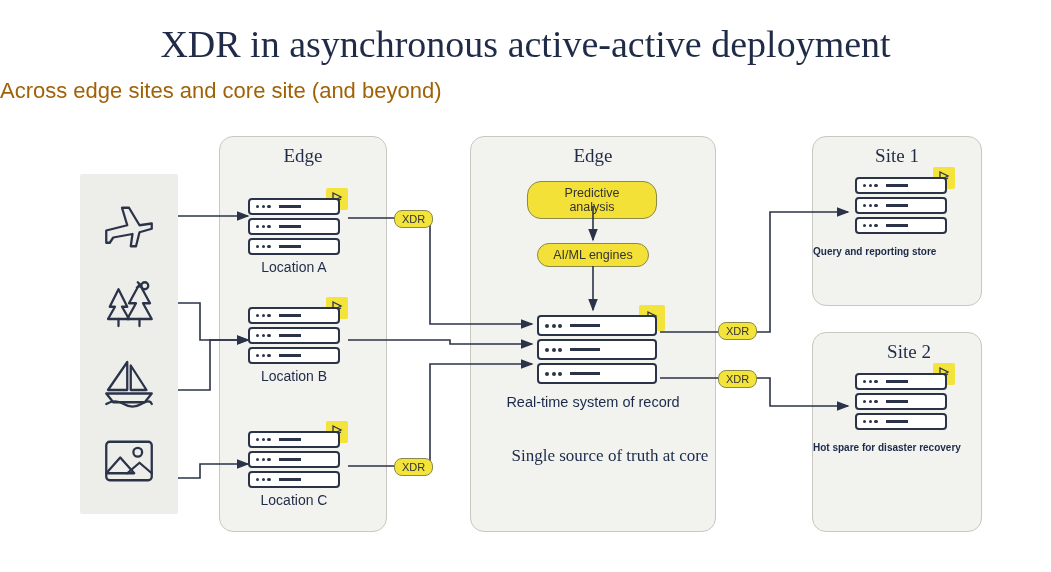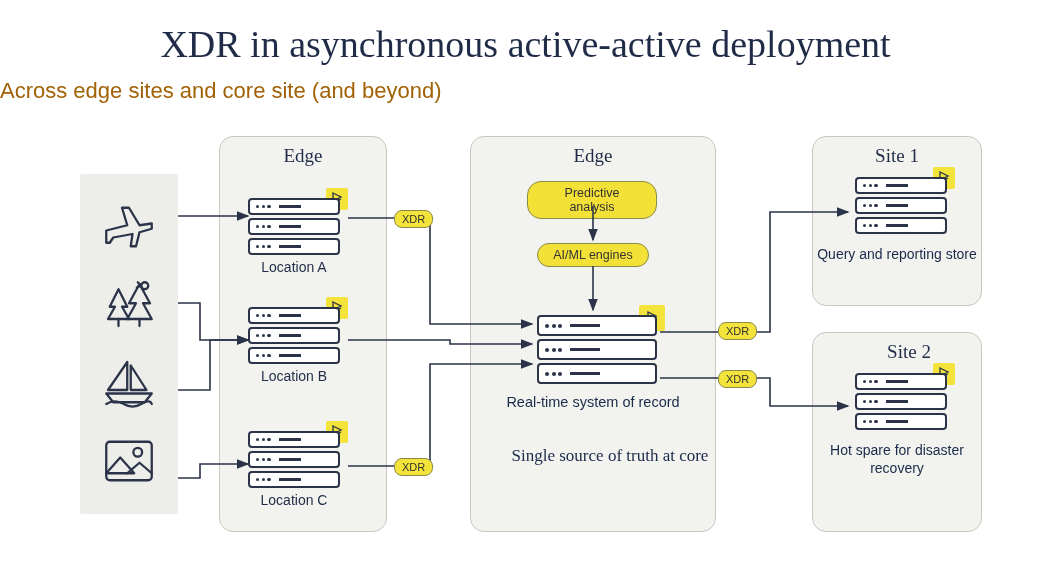--- a/index.html
+++ b/index.html
@@ -151,22 +151,23 @@
     text-align: center; font-family: Georgia, serif; font-size: 17px;
     line-height: 1.3;
   }
 
   
   .site1 { left: 812px; top: 136px; width: 170px; height: 170px; }
   .site2 { left: 812px; top: 332px; width: 170px; height: 200px; padding-left: 24px; }
   .site1 .server-stack, .site2 .server-stack { position: absolute; left: 42px; width: 92px; top: 40px; }
   .site-label {
     position: absolute; left: 0; width: 100%;
-    text-align: center; font-family: Arial, sans-serif; font-size: 14px;
+    font-family: Arial, sans-serif; font-size: 10px;
     line-height: 1.3;
+    font-weight: bold;
   }
   .site1 .site-label { top: 108px; }
   .site2 .site-label { top: 108px; }
 
   svg.connectors {
     position: absolute;
     left: 0; top: 0;
     width: 1051px; height: 572px;
     pointer-events: none;
     z-index: 2;

